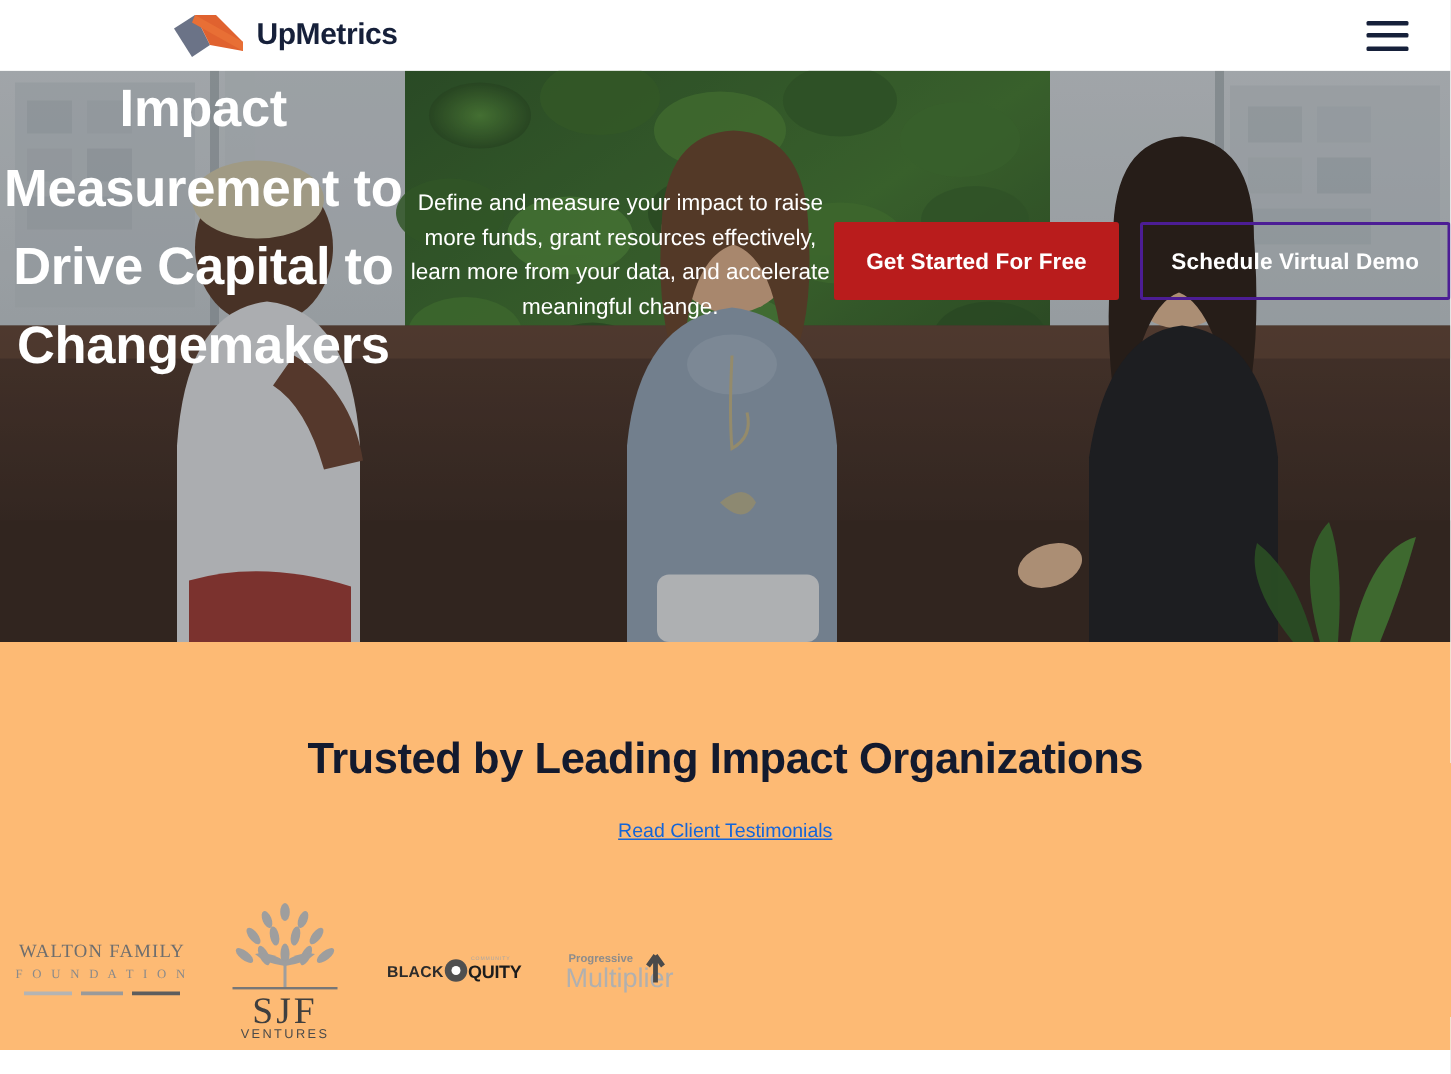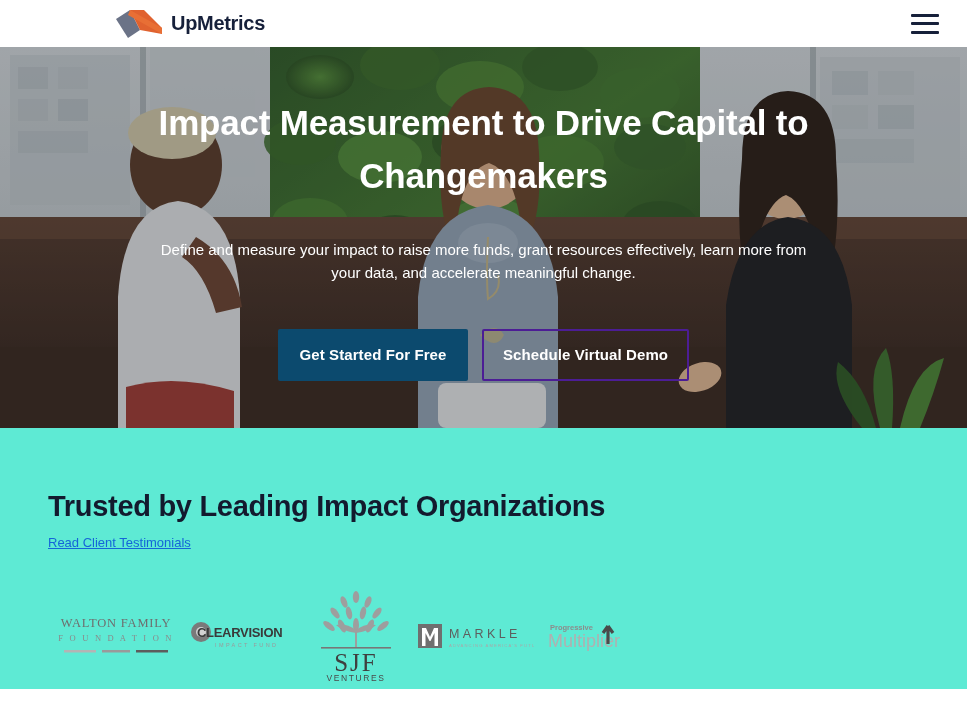--- a/index.html
+++ b/index.html
@@ -40,57 +40,55 @@
     display:flex; flex-direction:column; align-items:center;
   }
   .hero-photo{ position:absolute; inset:0; }
   .hero-photo svg{ width:100%; height:100%; display:block; }
   .hero-scrim{
     position:absolute; inset:0;
     background:rgba(30,34,38,0.30);
   }
   .hero-inner{
     position:relative; z-index:5; width:100%;
-    display:flex; flex-direction:column; align-items:center;
-    padding-top:50px;
+    display:flex; flex-direction:row; align-items:center;
   }
   .hero-title{
     color:#ffffff; font-size:35px; font-weight:bold; line-height:1.5;
     text-align:center; max-width:740px; letter-spacing:-0.2px;
   }
   .hero-sub{
     color:#ffffff; font-size:15px; line-height:1.55; text-align:center;
     max-width:670px; margin-top:36px; font-weight:400;
   }
   .hero-cta{ display:flex; gap:14px; margin-top:44px; }
   .btn{
     font-size:15px; font-weight:bold; cursor:pointer;
     display:flex; align-items:center; justify-content:center;
     height:52px; border-radius:2px; letter-spacing:0.1px;
   }
   .btn-primary{
-    width:190px; background:#0c4a6e; color:#ffffff; border:none;
+    width:190px; background:#b91c1c; color:#ffffff; border:none;
   }
   .btn-outline{
     width:207px; background:transparent; color:#ffffff;
     border:2px solid #4c1d95;
   }
 
   
   .trusted{
-    width:967px; background:#5eead4;
-    display:flex; flex-direction:column; align-items:flex-start;
+    width:967px; background:#fdba74;
+    display:flex; flex-direction:column; align-items:center;
     padding-top:62px;
-    padding-left:48px;
   }
   .trusted-title{
     font-size:29px; font-weight:bold; color:#131a2e; letter-spacing:-0.3px;
   }
   .trusted-link{
-    margin-top:12px; font-size:13px; color:#1565d8;
+    margin-top:23px; font-size:13px; color:#1565d8;
     text-decoration:underline; cursor:pointer;
   }
 
   
   .logo-strip{
     width:967px; margin-top:33px; height:106px;
     display:flex; align-items:center;
     position:relative; overflow:hidden;
   }
   .logo-item{
@@ -245,28 +243,20 @@
     <div class="logo-item" style="width:135px;">
       <svg width="124" height="50" viewBox="0 0 124 50">
         <text x="62" y="16" text-anchor="middle" font-family="'Liberation Serif',serif" font-size="12.5" letter-spacing="0.8" fill="#6e6e6e">WALTON FAMILY</text>
         <text x="62" y="30" text-anchor="middle" font-family="'Liberation Serif',serif" font-size="8.5" letter-spacing="2.2" fill="#8a8a8a">F O U N D A T I O N</text>
         <rect x="10" y="39" width="32" height="2.5" fill="#b4b4b4"></rect>
         <rect x="48" y="39" width="28" height="2.5" fill="#9a9a9a"></rect>
         <rect x="82" y="39" width="32" height="2.5" fill="#5d5d5d"></rect>
       </svg>
     </div>
 
-    <div class="logo-item" style="width:118px;">
-      <svg width="106" height="36" viewBox="0 0 106 36">
-        <circle cx="12" cy="14" r="10" fill="#7a7a7a"></circle>
-        <circle cx="12" cy="14" r="5" fill="#d2d2d2"></circle>
-        <text x="8" y="19" font-family="'Liberation Sans',sans-serif" font-size="13" font-weight="bold" letter-spacing="-0.3" fill="#3a3a3a">CLEARVISION</text>
-        <text x="26" y="29" font-family="'Liberation Sans',sans-serif" font-size="5.5" letter-spacing="2.4" fill="#9a9a9a">IMPACT FUND</text>
-      </svg>
-    </div>
 
     <div class="logo-item" style="width:110px;">
       <svg width="86" height="94" viewBox="0 0 86 94">
         <g fill="#9e9e9e">
           <ellipse cx="43" cy="8" rx="3.2" ry="6"></ellipse>
           <ellipse cx="31" cy="13" rx="3" ry="6" transform="rotate(-22 31 13)"></ellipse>
           <ellipse cx="55" cy="13" rx="3" ry="6" transform="rotate(22 55 13)"></ellipse>
           <ellipse cx="22" cy="24" rx="3" ry="6.5" transform="rotate(-38 22 24)"></ellipse>
           <ellipse cx="64" cy="24" rx="3" ry="6.5" transform="rotate(38 64 24)"></ellipse>
           <ellipse cx="36" cy="24" rx="3" ry="6.5" transform="rotate(-12 36 24)"></ellipse>
@@ -279,29 +269,30 @@
           <rect x="42" y="36" width="2" height="22"></rect>
           <path d="M43 44 q-14 -2 -20 -8 q10 -2 20 5 Z"></path>
           <path d="M43 44 q14 -2 20 -8 q-10 -2 -20 5 Z"></path>
         </g>
         <rect x="8" y="58" width="70" height="1.6" fill="#777"></rect>
         <text x="43" y="82" text-anchor="middle" font-family="'Liberation Serif',serif" font-size="25" letter-spacing="2" fill="#3f3f3f">SJF</text>
         <text x="43" y="92" text-anchor="middle" font-family="'Liberation Sans',sans-serif" font-size="8.5" letter-spacing="1.6" fill="#4a4a4a">VENTURES</text>
       </svg>
     </div>
 
-
-    <div class="logo-item" style="width:130px;">
-      <svg width="116" height="32" viewBox="0 0 116 32">
-        <rect x="0" y="4" width="24" height="24" fill="#6f6f6f"></rect>
-        <path d="M4 26 L4 8 L8 8 L12 17 L16 8 L20 8 L20 26 L16.5 26 L16.5 13 L12.5 21 L11.5 21 L7.5 13 L7.5 26 Z" fill="#ffffff"></path>
-        <text x="31" y="18" font-family="'Liberation Sans',sans-serif" font-size="12.5" letter-spacing="3.4" fill="#5e5e5e">MARKLE</text>
-        <text x="31" y="27" font-family="'Liberation Sans',sans-serif" font-size="4.2" letter-spacing="1.1" fill="#a8a8a8">ADVANCING AMERICA'S FUTURE</text>
-      </svg>
-    </div>
+    <div class="logo-item" style="width:125px;">
+      <svg width="104" height="26" viewBox="0 0 104 26">
+        <text x="2" y="17" font-family="'Liberation Sans',sans-serif" font-size="10.5" font-weight="bold" letter-spacing="0.2" fill="#2b2b2b">BLACK</text>
+        <circle cx="48" cy="13" r="7.5" fill="#4f4f4f"></circle>
+        <circle cx="48" cy="13" r="3" fill="#ffffff"></circle>
+        <text x="56" y="18" font-family="'Liberation Sans',sans-serif" font-size="12" font-weight="bold" letter-spacing="-0.2" fill="#1c1c1c">QUITY</text>
+        <text x="58" y="6" font-family="'Liberation Sans',sans-serif" font-size="3.4" letter-spacing="0.6" fill="#a6a6a6">COMMUNITY</text>
+      </svg>
+    </div>
+
 
 
     <div class="logo-item" style="width:110px;">
       <svg width="100" height="36" viewBox="0 0 100 36">
         <text x="4" y="12" font-family="'Liberation Sans',sans-serif" font-size="7.5" font-weight="bold" fill="#8c8c8c">Progressive</text>
         <text x="2" y="29" font-family="'Liberation Sans',sans-serif" font-size="18" fill="#b0b0b0">Multiplier</text>
         <path d="M62 26 L62 10 M62 8 L57 15 M62 8 L67 15" stroke="#4a4a4a" stroke-width="3.2" fill="none"></path>
       </svg>
     </div>
 

